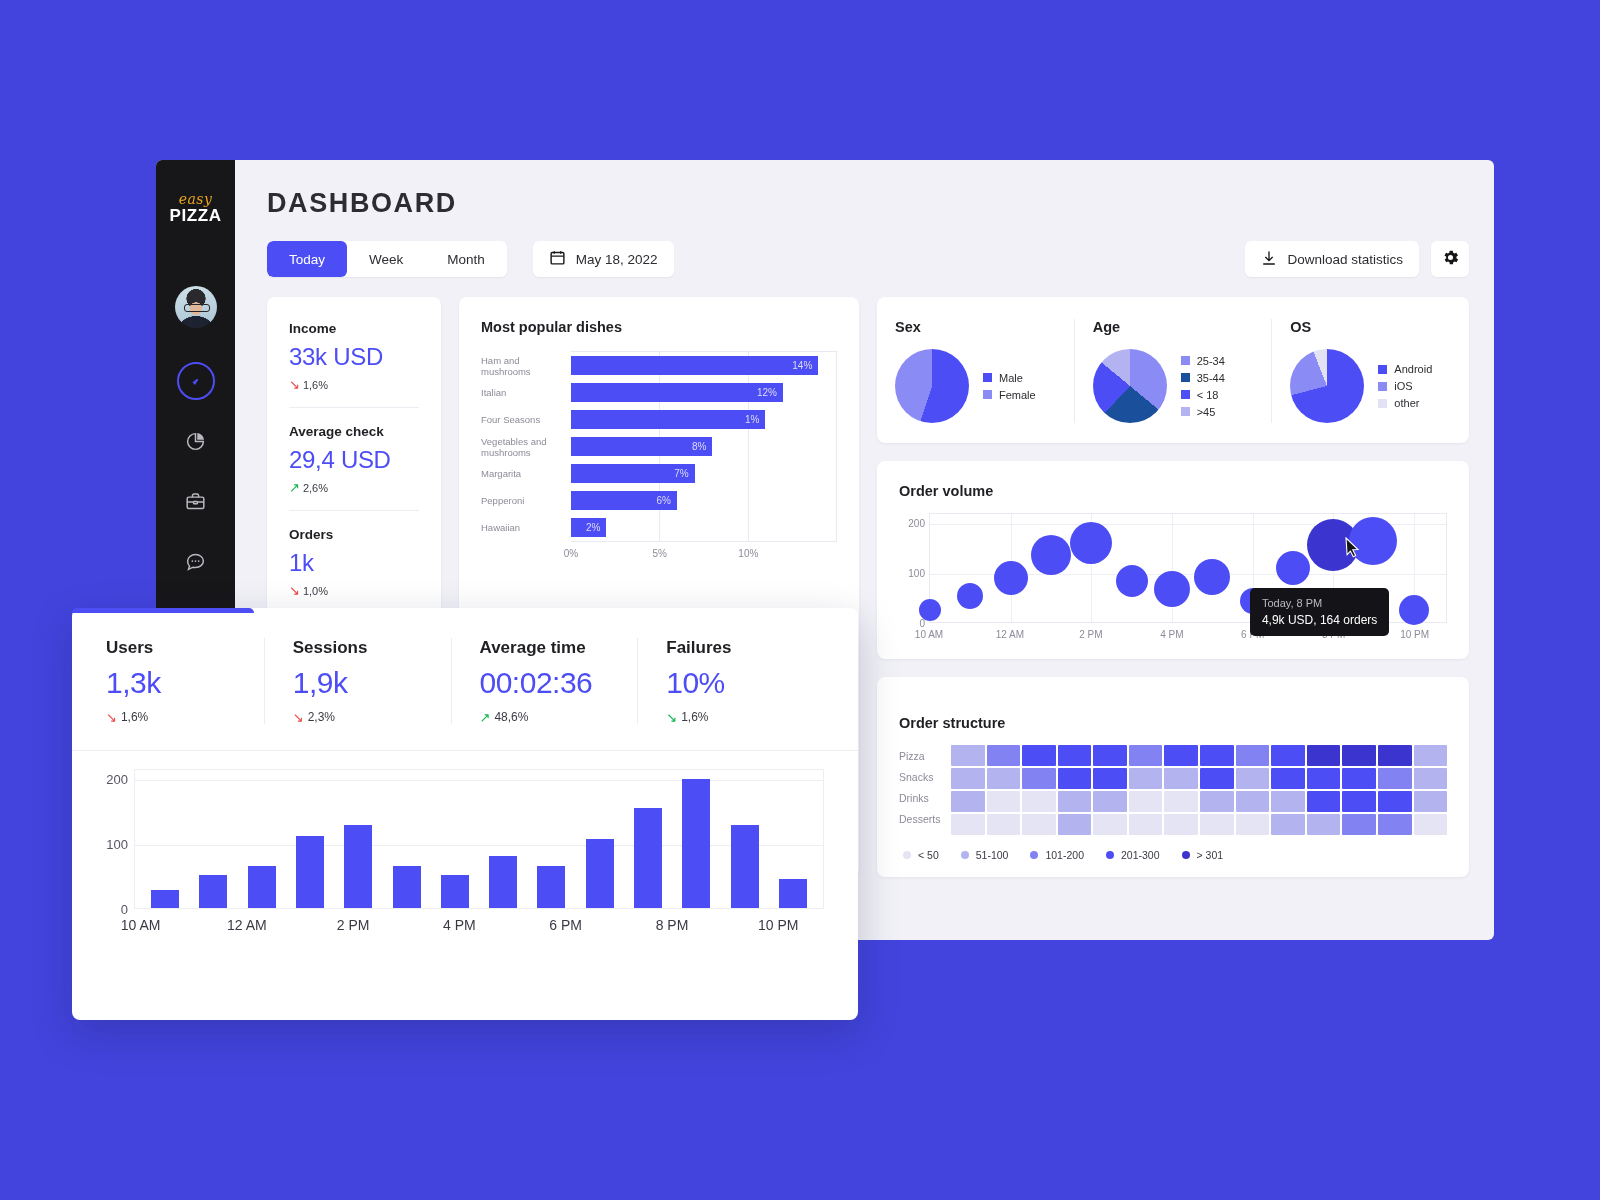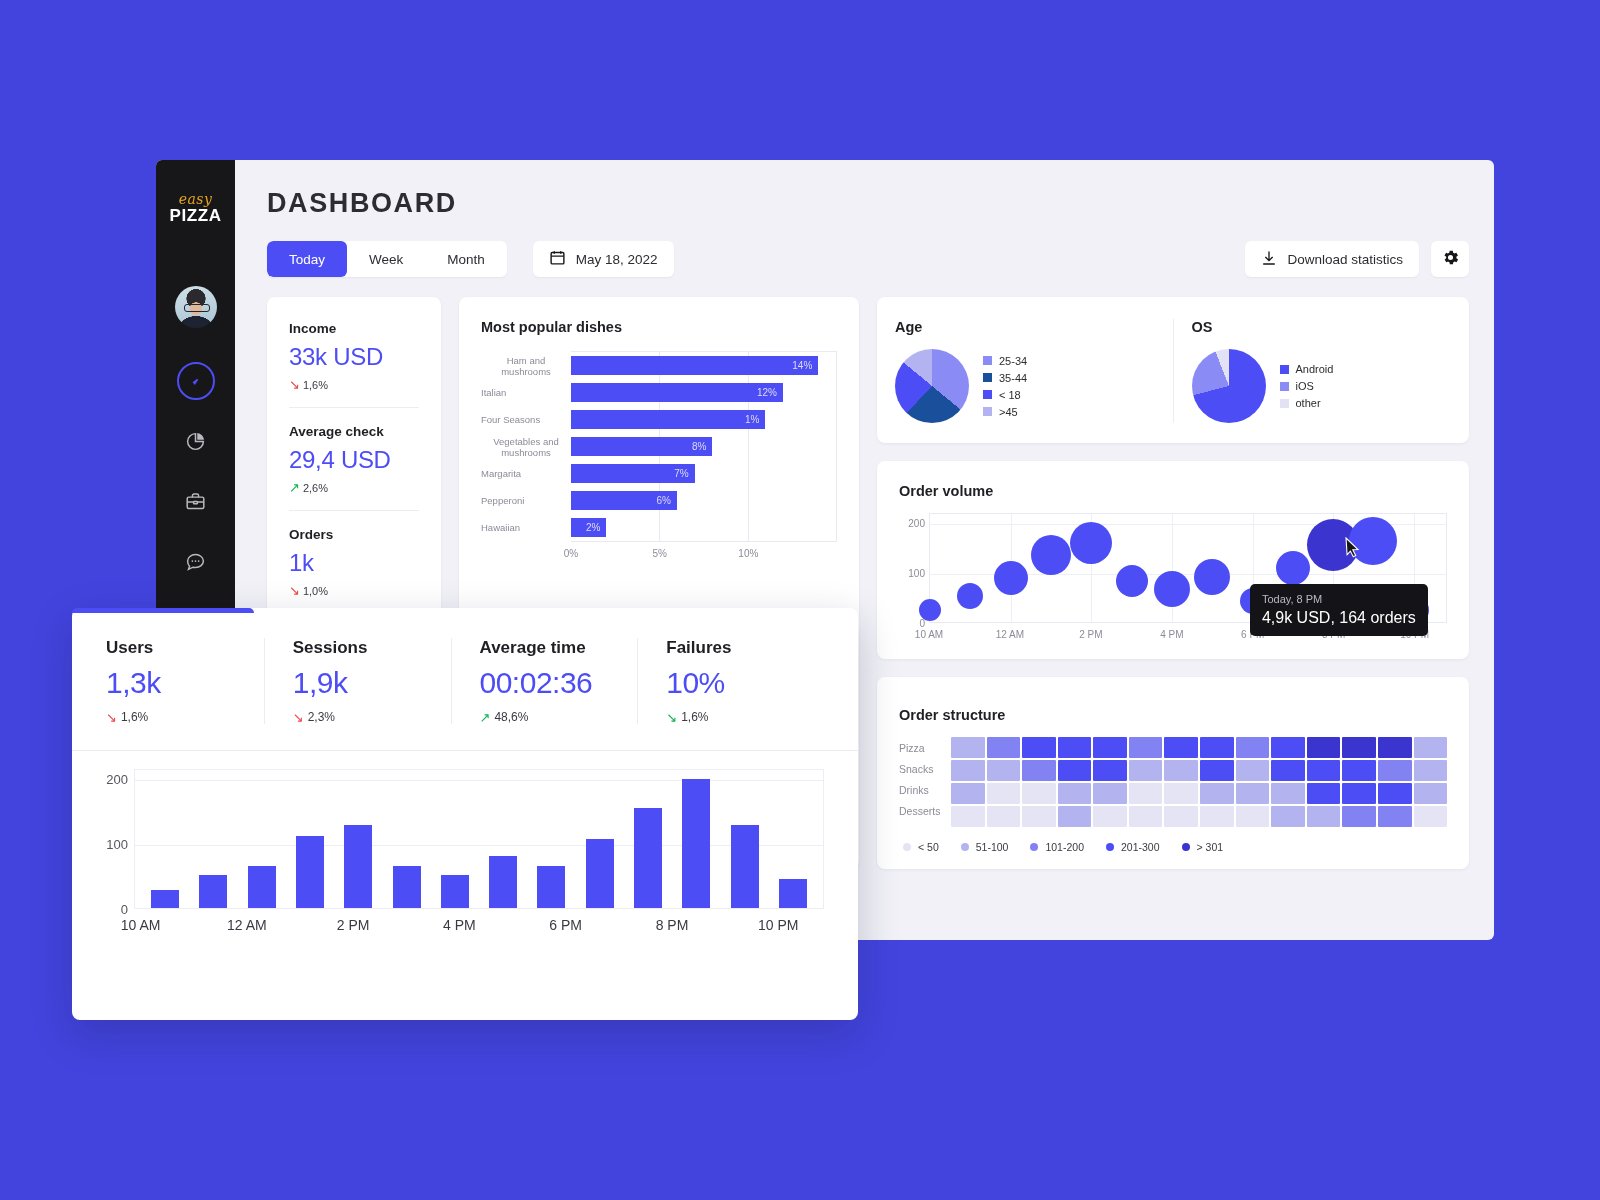--- a/index.html
+++ b/index.html
@@ -122,21 +122,21 @@
   .kpi-value { font-size: 24px; color: #4d4df5; margin-top: 7px; letter-spacing: -.3px; }
   .kpi-delta { font-size: 11px; margin-top: 7px; display: flex; align-items: center; gap: 3px; color: #3a3a44; }
   .arr { font-size: 13px; line-height: 1; }
   .arr.down-red { color: #ef4b4b; }
   .arr.up-green { color: #12b552; }
   .arr.down-green { color: #12b552; }
 
   
   #dishes-card { flex: 1; padding: 22px 22px 14px 22px; }
   #dishes-chart { margin-top: 16px; display: flex; }
-  #dish-labels { width: 90px; flex: none; padding-top: 2px; text-align: center; }
+  #dish-labels { width: 90px; flex: none; padding-top: 2px; }
   .dish-label {
     font-size: 9.5px; color: #8b8b99; height: 27px;
     display: flex; align-items: center; line-height: 1.15;
   }
   #dish-plot { flex: 1; position: relative; }
   #dish-plot-inner { position: relative; border: 1px solid #e9e9f1; border-left: none; }
   .dish-row { height: 27px; display: flex; align-items: center; position: relative; }
   .dish-bar {
     height: 19px; background: #4d4df5; display: flex;
     align-items: center; justify-content: flex-end;
@@ -174,25 +174,25 @@
     transform: translate(-50%, 50%);
   }
   .bubble.dark { background: #3b34cf; }
   #volume-axis { display: flex; margin-left: 30px; position: relative; height: 16px; margin-top: 6px; }
   .vx { position: absolute; font-size: 10px; color: #8b8b99; transform: translateX(-50%); white-space: nowrap; }
   #tooltip {
     position: absolute; background: #141418; border-radius: 5px;
     padding: 9px 12px; color: #fff; z-index: 40; white-space: nowrap;
   }
   #tooltip .tt-time { font-size: 11px; color: #b9b9c4; }
-  #tooltip .tt-val { font-size: 16px; color: #fff; margin-top: 4px; }
+  #tooltip .tt-val { font-size: 12px; color: #fff; margin-top: 4px; }
   #cursor { position: absolute; z-index: 50; }
 
   
-  #structure-card { padding: 30px 22px 16px 22px; }
+  #structure-card { padding: 38px 22px 16px 22px; }
   #heat-wrap { margin-top: 14px; display: flex; }
   #heat-labels { width: 52px; flex: none; }
   .heat-label { height: 21px; font-size: 10.5px; color: #8b8b99; display: flex; align-items: center; }
   #heat-grid-area { flex: 1; }
   .heat-row { display: flex; gap: 2px; height: 21px; margin-bottom: 2px; }
   .heat-cell { flex: 1; border-radius: 1px; }
   #heat-axis { display: flex; position: relative; height: 16px; margin-top: 4px; }
   .hx { position: absolute; font-size: 10.5px; color: #8b8b99; transform: translateX(-50%); }
   #heat-legend { display: flex; align-items: center; gap: 22px; margin-top: 12px; margin-left: 4px; }
   .hl-item { display: flex; align-items: center; gap: 7px; font-size: 10.5px; color: #3a3a44; }
@@ -421,20 +421,36 @@
                   <div class="dish-tick" style="left: 66.6667%;">10%</div>
                 </div>
             </div>
           </div>
         </div>
       </div>
 
       <div class="col-right">
 
         <div class="card" id="demo-card">
+          <div class="demo-sec">
+            <div class="card-title">Sex</div>
+            <div class="demo-body">
+              <div class="pie" id="pie-sex" style="background: conic-gradient(rgb(77, 77, 245) 0deg, rgb(77, 77, 245) 198deg, rgb(139, 139, 245) 198deg, rgb(139, 139, 245) 360deg);"></div>
+              <div class="legend" id="legend-sex">
+                  <div class="legend-row">
+                    <span class="swatch" style="background: rgb(77, 77, 245);"></span>
+                    <span>Male</span>
+                  </div>
+                  <div class="legend-row">
+                    <span class="swatch" style="background: rgb(139, 139, 245);"></span>
+                    <span>Female</span>
+                  </div>
+                </div>
+            </div>
+          </div>
           <div class="demo-sec">
             <div class="card-title">Age</div>
             <div class="demo-body">
               <div class="pie" id="pie-age" style="background: conic-gradient(rgb(139, 139, 245) 0deg, rgb(139, 139, 245) 129.6deg, rgb(26, 79, 156) 129.6deg, rgb(26, 79, 156) 223.2deg, rgb(77, 77, 245) 223.2deg, rgb(77, 77, 245) 309.6deg, rgb(179, 179, 242) 309.6deg, rgb(179, 179, 242) 360deg);"></div>
               <div class="legend" id="legend-age">
                   <div class="legend-row">
                     <span class="swatch" style="background: rgb(139, 139, 245);"></span>
                     <span>25-34</span>
                   </div>
                   <div class="legend-row">

